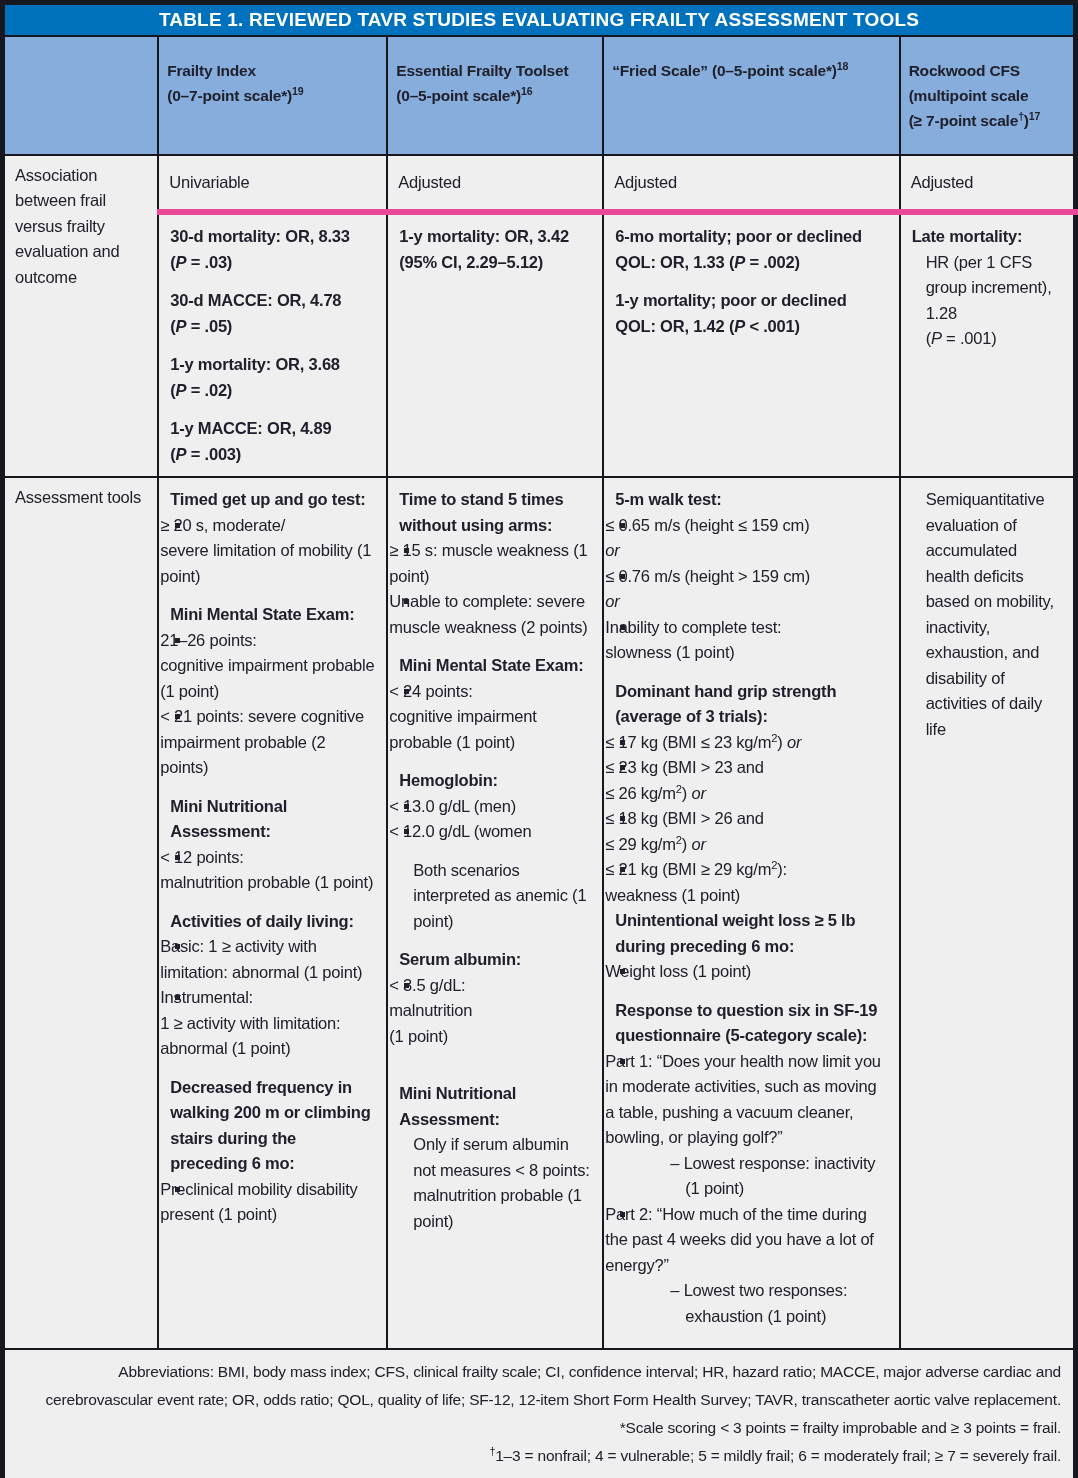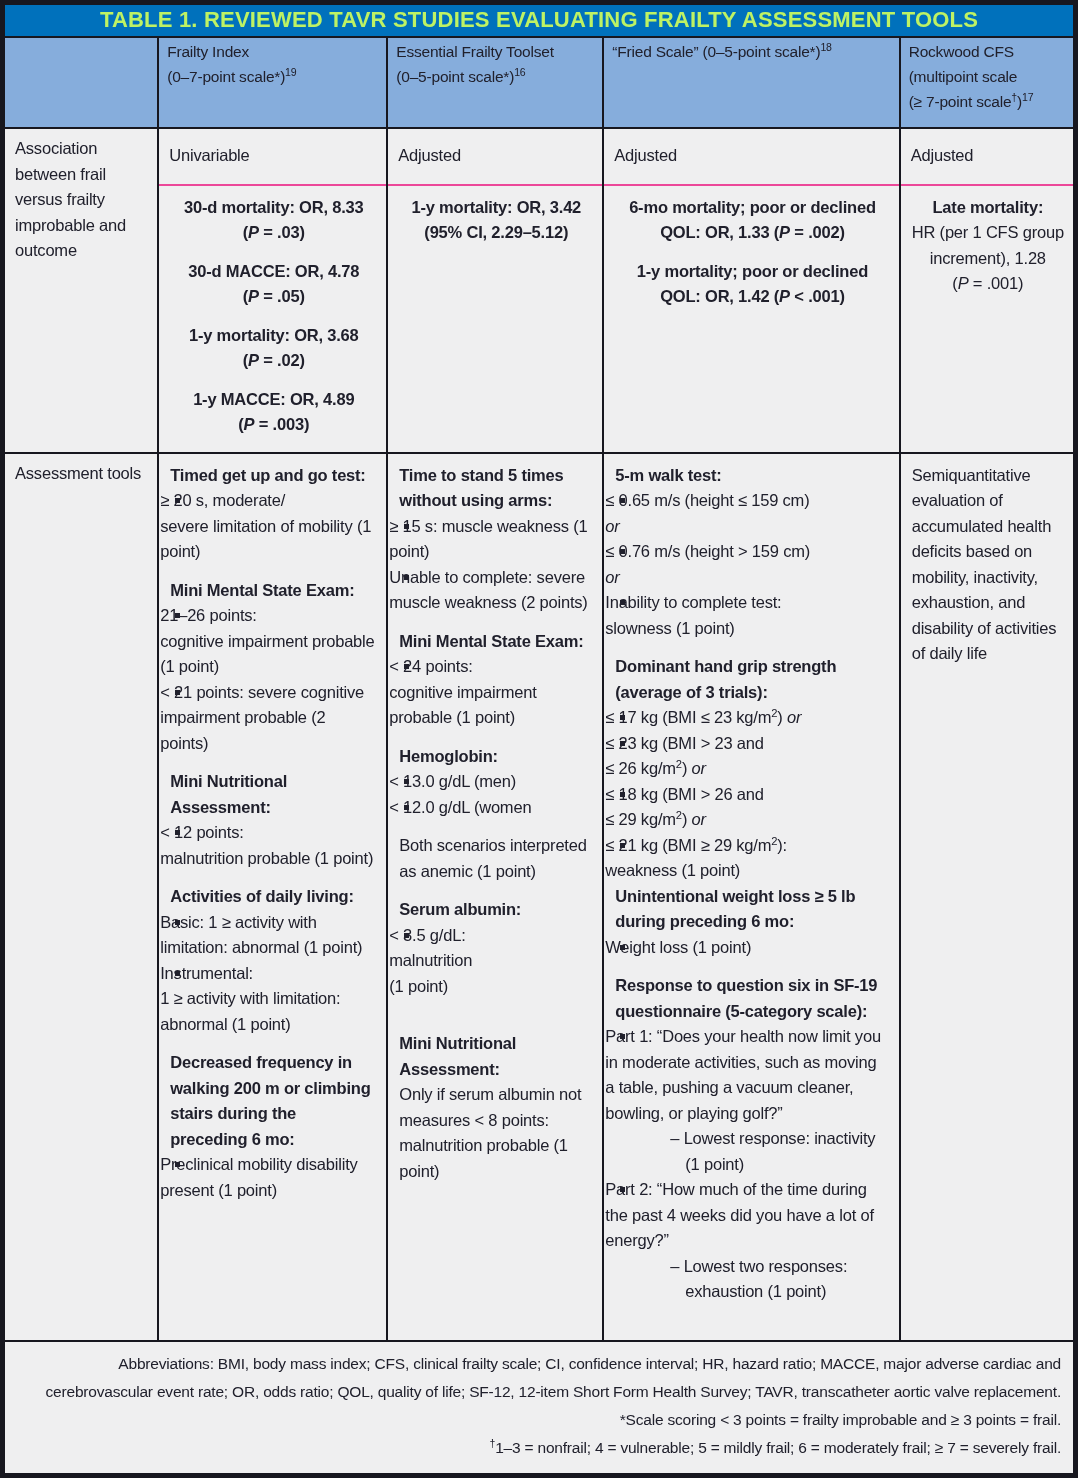--- a/index.html
+++ b/index.html
@@ -3,36 +3,36 @@
 <meta charset="utf-8">
 <style>
   html,body{margin:0;padding:0;background:#ffffff;}
   body{font-family:"Liberation Sans","DejaVu Sans",sans-serif;color:#20202c;}
   #frame{width:1078px;height:1478px;box-sizing:border-box;overflow:hidden;background:#ffffff;}
   table.tavr{border-collapse:collapse;table-layout:fixed;width:1078px;height:1478px;
     border:5px solid #17171f;box-sizing:border-box;}
   td{border:2px solid #17171f;vertical-align:top;box-sizing:border-box;
      letter-spacing:-0.2px;}
   
-  tr.r-title td{background:#0071bc;color:#bef264;text-align:center;vertical-align:middle;
-    font-weight:bold;font-size:22px;letter-spacing:0.2px;height:33px;padding:2px 4px;}
+  tr.r-title td{background:#0071bc;color:#ffffff;text-align:center;vertical-align:middle;
+    font-weight:bold;font-size:19px;letter-spacing:0.2px;height:33px;padding:2px 4px;}
   
-  tr.r-head td{background:#86addc;font-weight:normal;font-size:15.5px;line-height:25px;
-    padding:1px 8px;height:90px;white-space:pre-line;margin-left:8px;}
+  tr.r-head td{background:#86addc;font-weight:bold;font-size:15.5px;line-height:25px;
+    padding:21px 8px;height:90px;white-space:pre-line;margin-left:8px;}
   
   tr.r-sub td, tr.r-assoc td, tr.r-assess td{background:#efeff0;font-size:16.5px;line-height:25.5px;}
   td.rowlabel{padding:7px 10px;}
   td.sub{padding:14px 10px;height:34px;border-bottom:1px solid #6a6a72;}
-  tr.r-assoc td.content{border-top:2px solid #ec4899;text-align:center;}
+  tr.r-assoc td.content{border-top:6px solid #ec4899;}
   tr.r-assoc{height:263px;}
   tr.r-assess{height:872px;}
   .cellbody{padding:8px 8px 8px 0;}
   .blk{white-space:pre-line;}
   .blk.h{font-weight:bold;padding-left:10px;}
-  .blk.p{padding-left:10px;}
+  .blk.p{padding-left:24px;}
   .blk.h:not(:first-child),.blk.p:not(:first-child){margin-top:13px;}
   .blk.b{position:relative;}
   .blk.b::before{content:"";position:absolute;left:15px;top:10px;width:5px;height:5px;background:#20202c;}
   .blk.d{padding-left:80px;text-indent:-15px;}
   .blk.mt{margin-top:0 !important;}
   .blk.mg{margin-top:32px !important;}
   sup{font-size:68%;line-height:0;vertical-align:super;}
   
   tr.r-foot td{background:#efeff0;font-size:15.5px;line-height:28px;padding:8px 12px;height:118px;
     letter-spacing:-0.2px;}
@@ -59,21 +59,21 @@
         <td>Frailty Index
 (0–7-point scale*)<sup>19</sup></td>
         <td>Essential Frailty Toolset
 (0–5-point scale*)<sup>16</sup></td>
         <td>“Fried Scale” (0–5-point scale*)<sup>18</sup></td>
         <td>Rockwood CFS
 (multipoint scale
 (≥ 7-point scale<sup>†</sup>)<sup>17</sup></td>
       </tr>
       <tr class="r-sub">
-        <td rowspan="2" class="rowlabel">Association between frail versus frailty improbable and outcome</td>
+        <td rowspan="2" class="rowlabel">Association between frail versus frailty evaluation and outcome</td>
         <td class="sub">Univariable</td>
         <td class="sub">Adjusted</td>
         <td class="sub">Adjusted</td>
         <td class="sub">Adjusted</td>
       </tr>
       <tr class="r-assoc">
         <td class="content">
           <div class="cellbody">
               <div class="blk h">30-d mortality: OR, 8.33
 (<i>P</i> = .03)</div>

